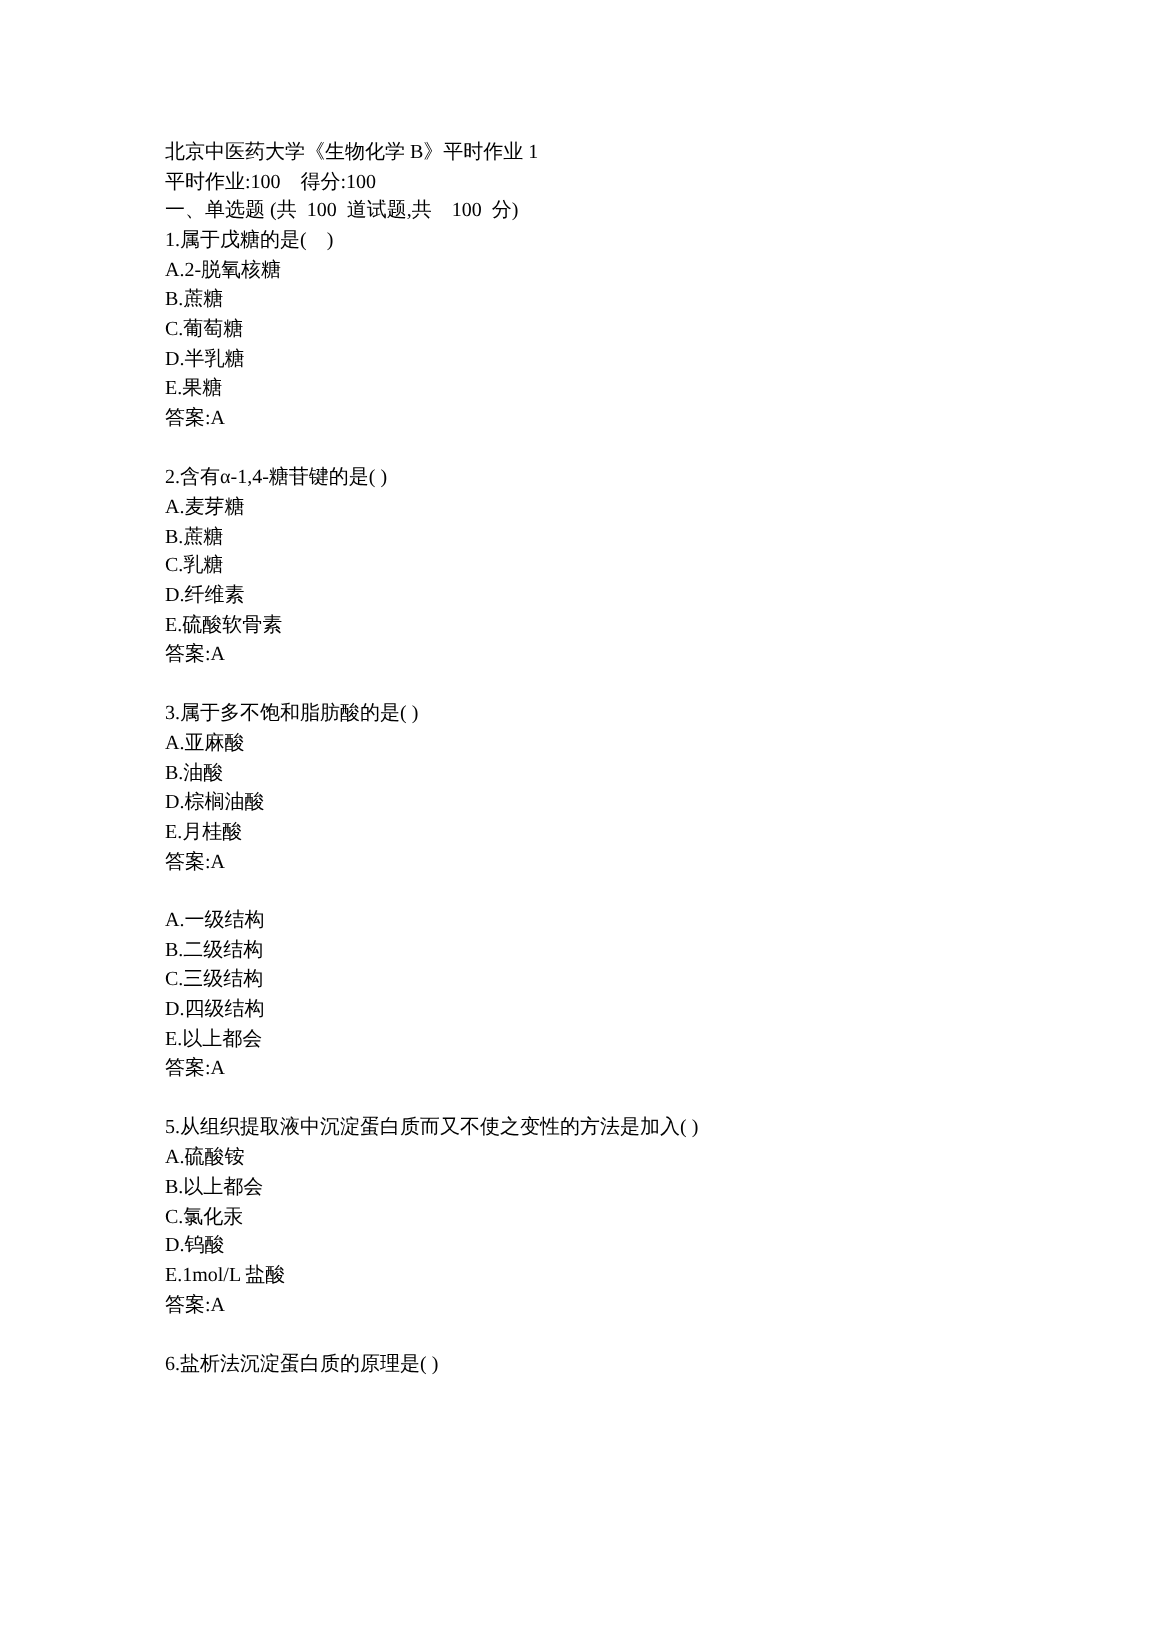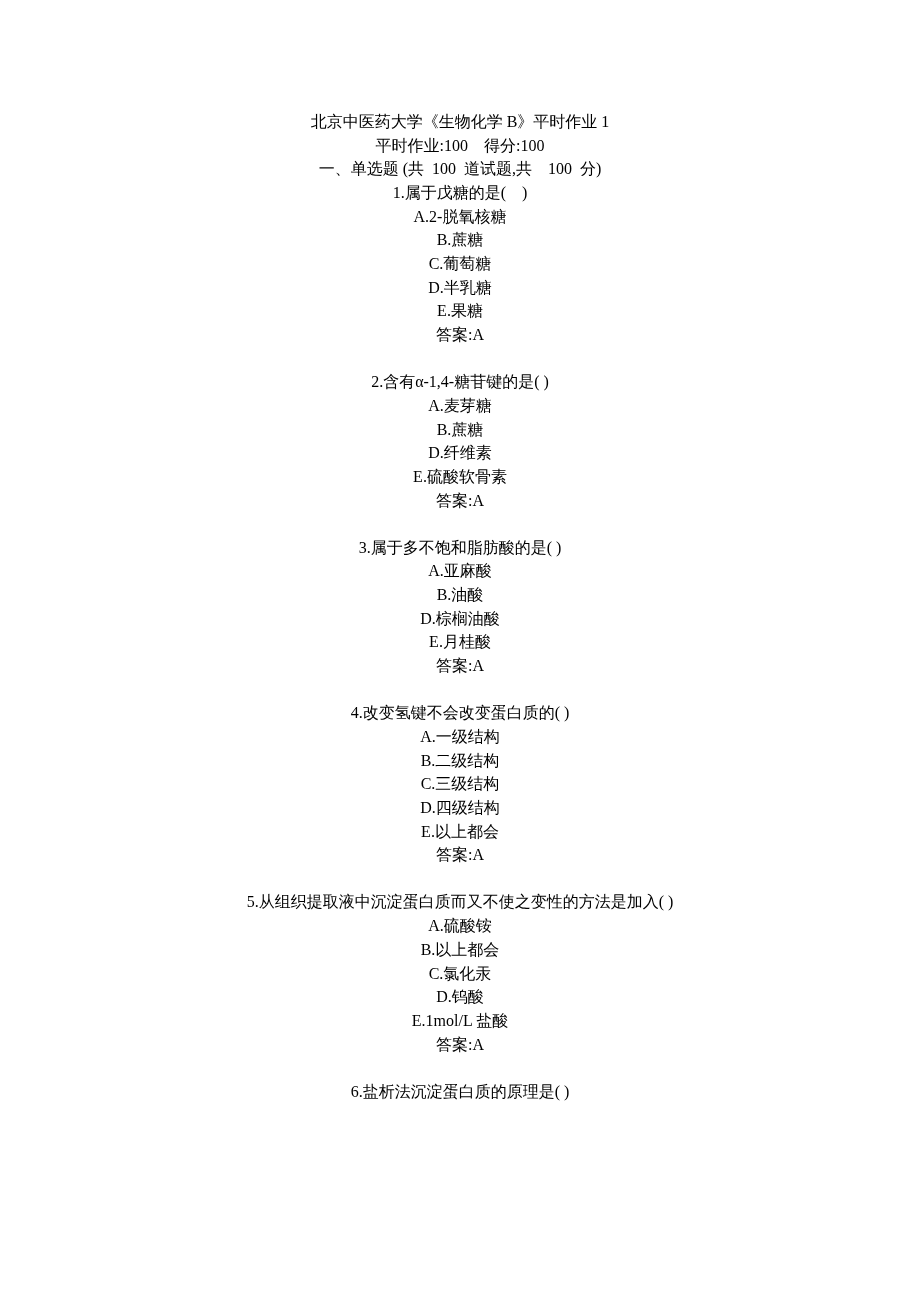--- a/index.html
+++ b/index.html
@@ -8,21 +8,20 @@
       height: 1302px;
       background: #ffffff;
       font-family: "SimSun", "宋体", serif;
       font-size: 16px;
       color: #000000;
       padding: 110px 132px 40px 132px;
       line-height: 1.48;
     }
     .line {
       white-space: pre-wrap;
-      text-align: center;
     }
     .block {
       margin-bottom: 23.5px;
     }
     .block:last-child {
       margin-bottom: 12px;
     }
   </style>
 </head>
 <body>
@@ -39,36 +38,36 @@
     <div class="line">D.半乳糖</div>
     <div class="line">E.果糖</div>
     <div class="line">答案:A</div>
   </div>
 </div>
 
 <div class="block">
   <div class="line">2.含有α-1,4-糖苷键的是( )</div>
   <div class="line">A.麦芽糖</div>
   <div class="line">B.蔗糖</div>
+  <div class="line">C.乳糖</div>
   <div class="line">D.纤维素</div>
   <div class="line">E.硫酸软骨素</div>
   <div class="line">答案:A</div>
 </div>
 
 <div class="block">
   <div class="line">3.属于多不饱和脂肪酸的是( )</div>
   <div class="line">A.亚麻酸</div>
   <div class="line">B.油酸</div>
   <div class="line">D.棕榈油酸</div>
   <div class="line">E.月桂酸</div>
   <div class="line">答案:A</div>
 </div>
 
 <div class="block">
-  <div class="line">4.改变氢键不会改变蛋白质的( )</div>
   <div class="line">A.一级结构</div>
   <div class="line">B.二级结构</div>
   <div class="line">C.三级结构</div>
   <div class="line">D.四级结构</div>
   <div class="line">E.以上都会</div>
   <div class="line">答案:A</div>
 </div>
 
 <div class="block">
   <div class="line">5.从组织提取液中沉淀蛋白质而又不使之变性的方法是加入( )</div>

